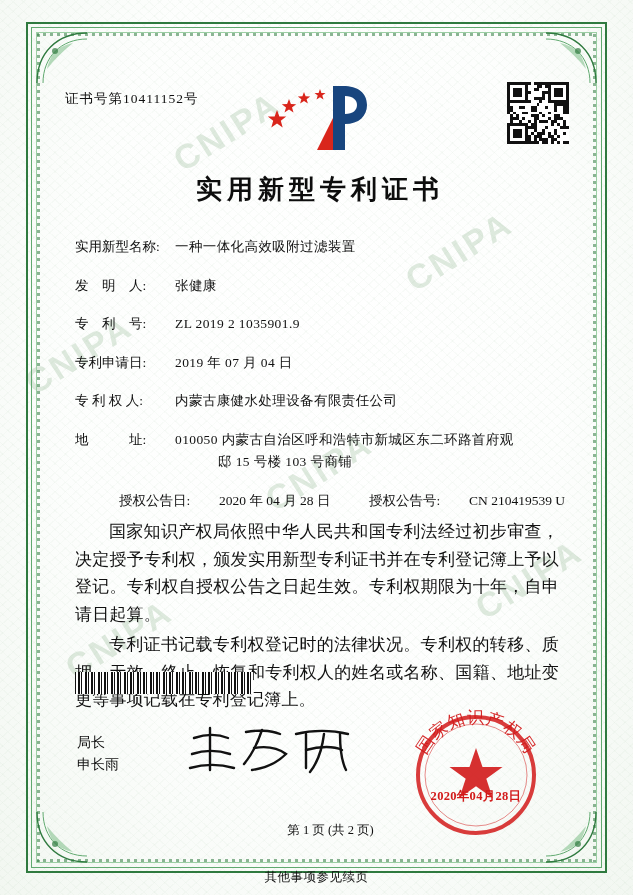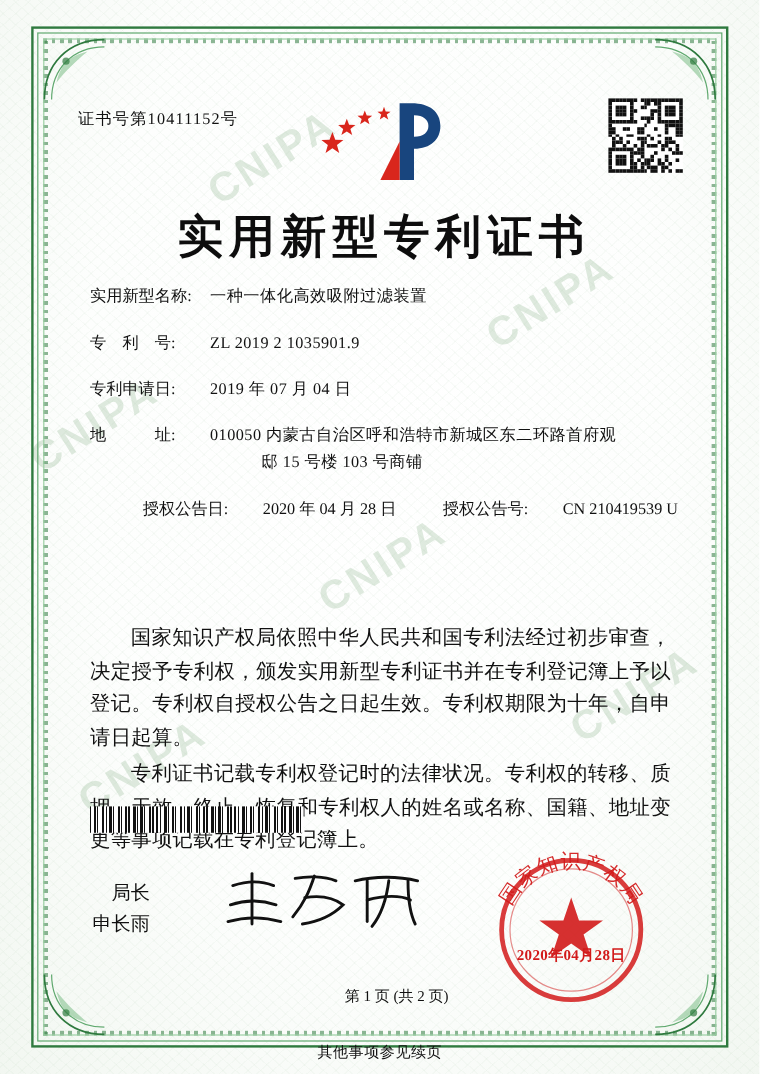--- a/index.html
+++ b/index.html
@@ -137,21 +137,21 @@
     left: 50%; top: 48px;
     transform: translateX(-50%);
     width: 108px; height: 76px;
   }
 
   .title {
     position: absolute;
     left: 7px; right: 0;
     top: 140px;
     text-align: center;
-    font-size: 38px;
+    font-size: 26px;
     font-weight: bold;
     letter-spacing: 5px;
     color: #0d0d0d;
     font-family: "DejaVu Serif", "Liberation Serif", serif;
   }
 
   .fields {
     position: absolute;
     left: 39px;
     top: 208px;
@@ -219,24 +219,23 @@
         #111 3px, #111 5px, #fff 5px, #fff 6px,
         #111 6px, #111 7px, #fff 7px, #fff 10px,
         #111 10px, #111 12px, #fff 12px, #fff 13px);
   }
 
   
   .sign-label {
     position: absolute;
     left: 41px;
     top: 700px;
-    font-size: 16px;
+    font-size: 14px;
     line-height: 1.6;
     color: #111;
-    text-align: right;
   }
   .signature {
     position: absolute;
     left: 148px;
     top: 690px;
     width: 180px;
     height: 56px;
   }
 
   
@@ -800,31 +799,39 @@
 
     <div class="title">实用新型专利证书</div>
 
     <div class="fields">
 
       <div class="field">
         <div class="lbl">实用新型名称:</div>
         <div class="val">一种一体化高效吸附过滤装置</div>
       </div>
 
+      <div class="field">
+        <div class="lbl">发　明　人:</div>
+        <div class="val">张健康</div>
+      </div>
 
       <div class="field">
         <div class="lbl">专　利　号:</div>
         <div class="val">ZL 2019 2 1035901.9</div>
       </div>
 
       <div class="field">
         <div class="lbl">专利申请日:</div>
         <div class="val">2019 年 07 月 04 日</div>
       </div>
 
+      <div class="field">
+        <div class="lbl">专 利 权 人:</div>
+        <div class="val">内蒙古康健水处理设备有限责任公司</div>
+      </div>
 
       <div class="field">
         <div class="lbl">地　　　址:</div>
         <div class="val">
           <span>010050  内蒙古自治区呼和浩特市新城区东二环路首府观</span>
           <span class="line2">邸 15 号楼 103 号商铺</span>
         </div>
       </div>
 
       <div class="field-row2">

